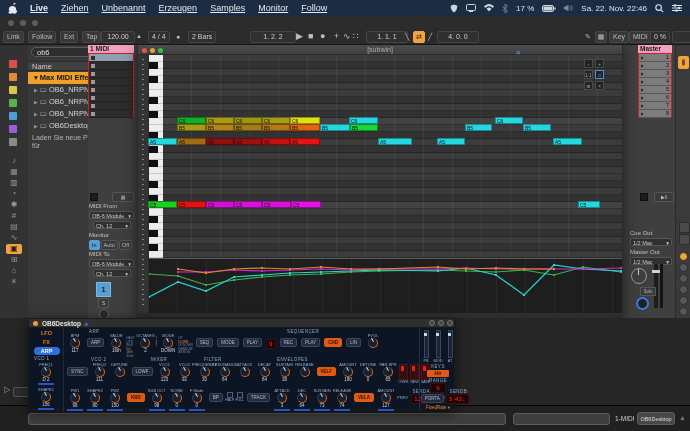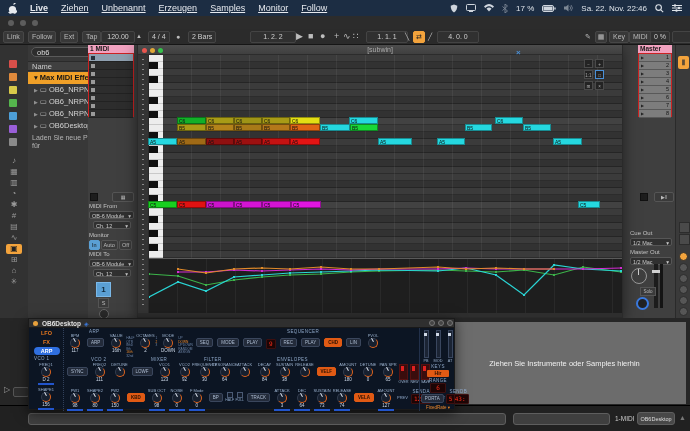--- a/index.html
+++ b/index.html
@@ -603,23 +603,20 @@
     <div style="position:absolute;left:3px;top:190px;width:9px;height:9px;background:#4a4a4a;border:1px solid #2c2c2c"></div>
   <div class="ecirc on" style="top: 208px;"></div>
       <div class="ecirc" style="top: 219px;"></div>
       <div class="ecirc" style="top: 230px;"></div>
       <div class="ecirc" style="top: 241px;"></div>
       <div class="ecirc" style="top: 252px;"></div>
       <div class="ecirc" style="top: 263px;"></div>
     </div>
 
   <div id="devicebg" class="abs"></div>
-  <div id="dropzone" class="abs">
-    <span>Ziehen Sie Instrumente oder Samples hierhin</span>
-  </div>
 
   <div id="plugin" class="abs">
     <div id="ptitle">
       <span style="position:absolute;left:4px;top:2px;width:5px;height:5px;border-radius:50%;background:#e8a13c"></span>
       <span id="pname">OB6Desktop</span>
       <span style="position:absolute;left:55px;top:1px;color:#3a7ae0;font-size:6px">◈</span>
       <span class="wbc" style="left:400px"></span>
       <span class="wbc" style="left:409px"></span>
       <span class="wbc" style="left:418px"></span>
     </div>

